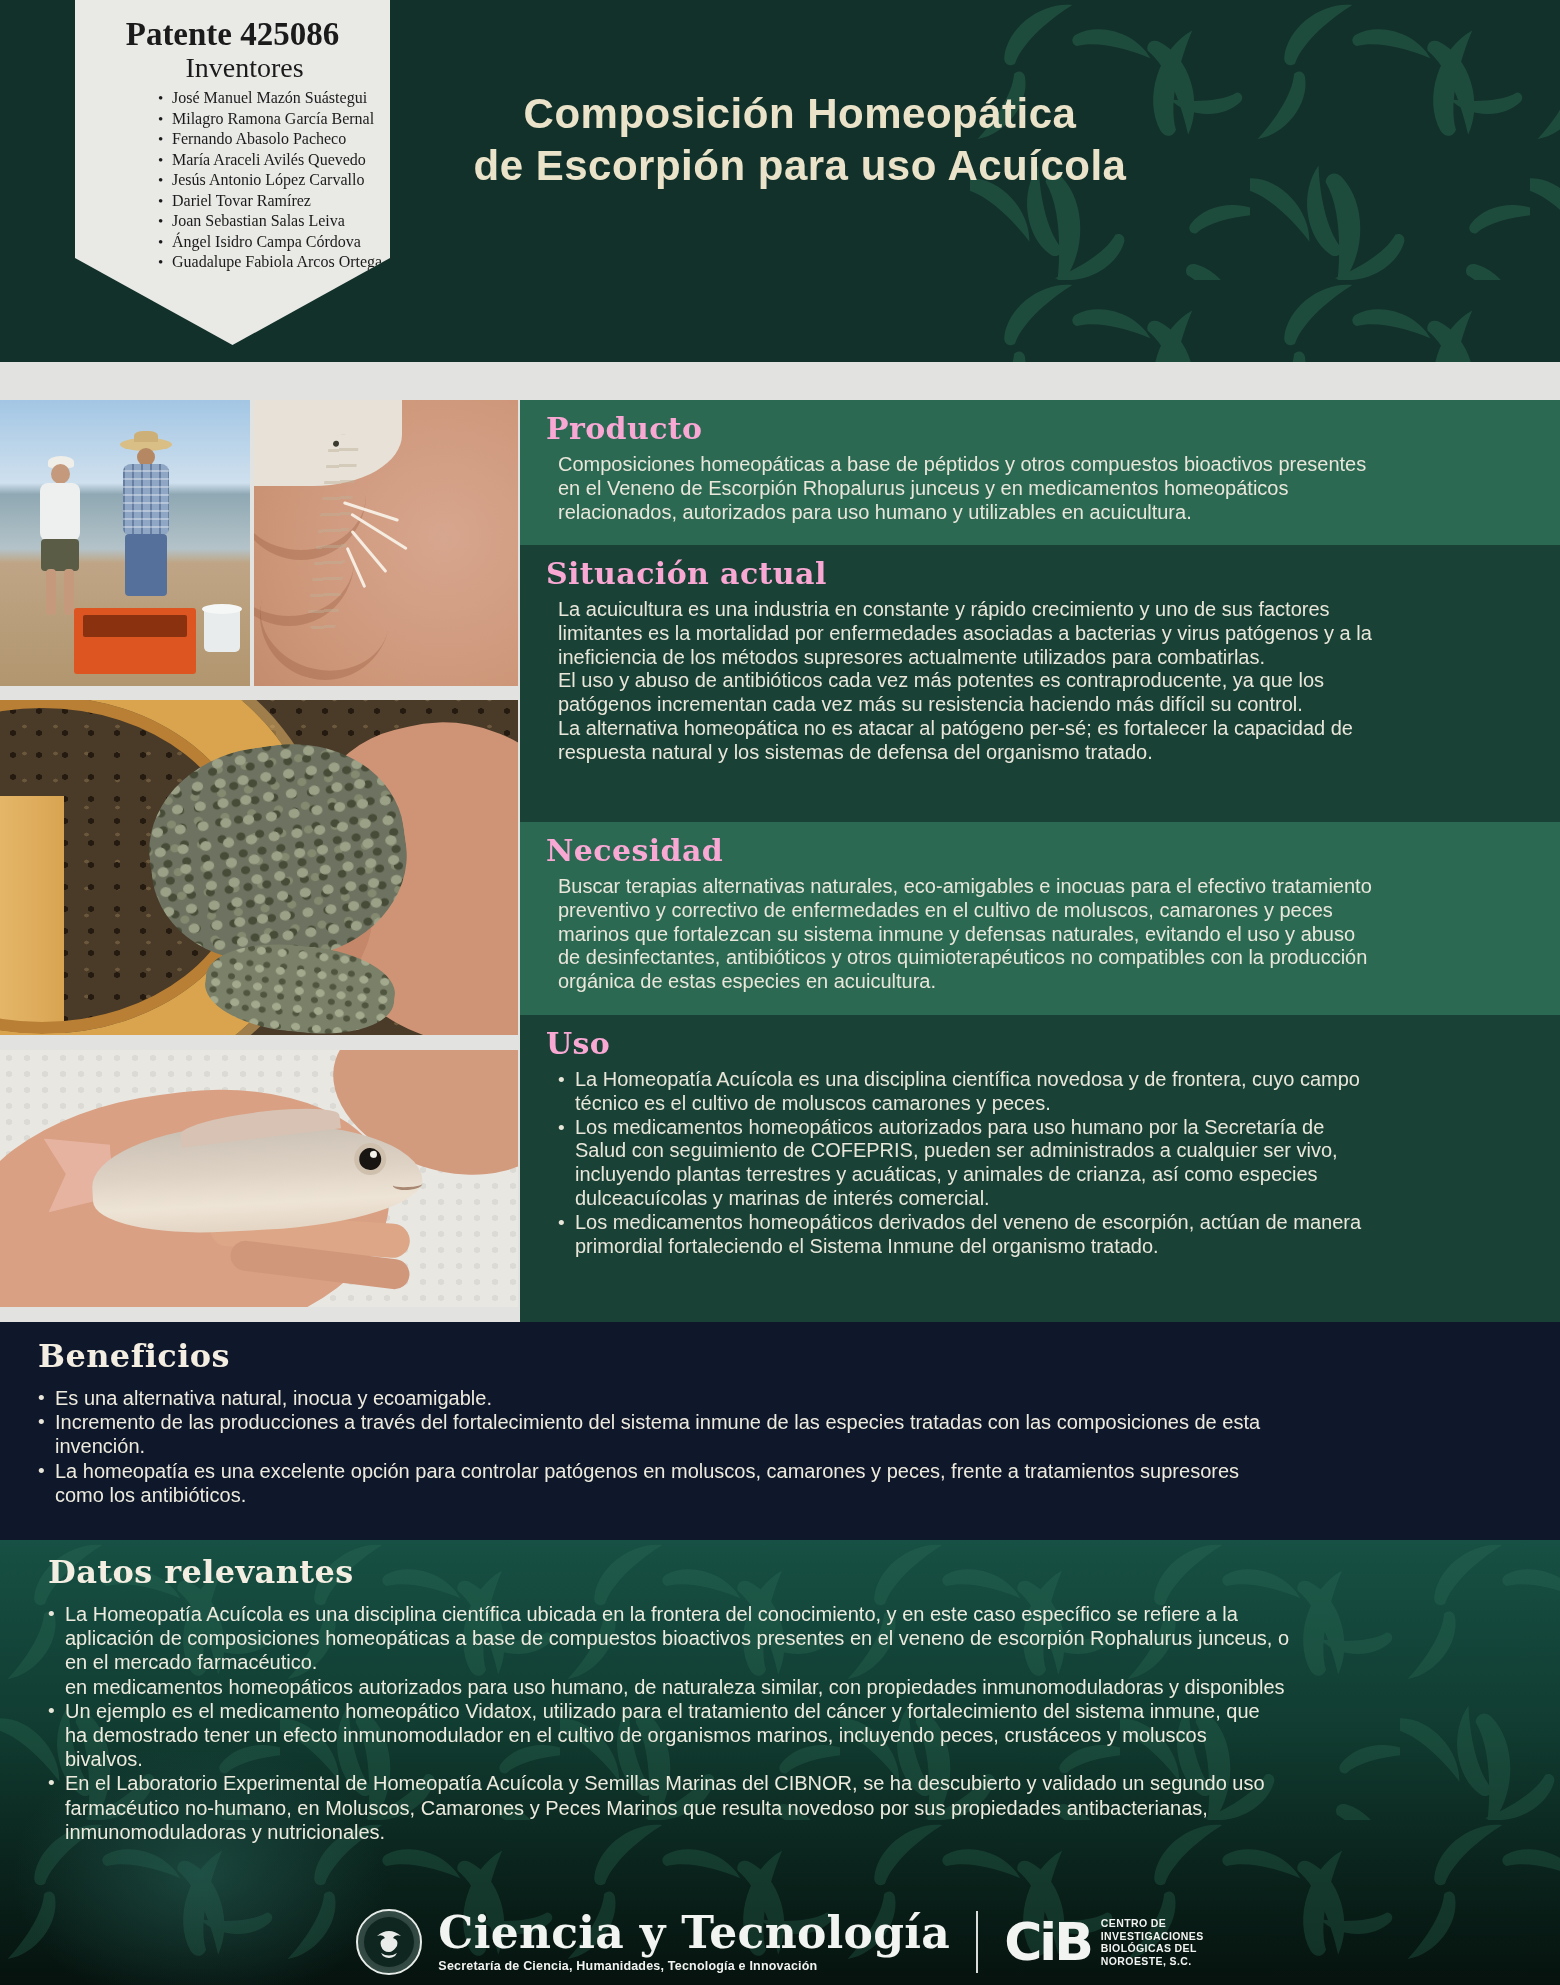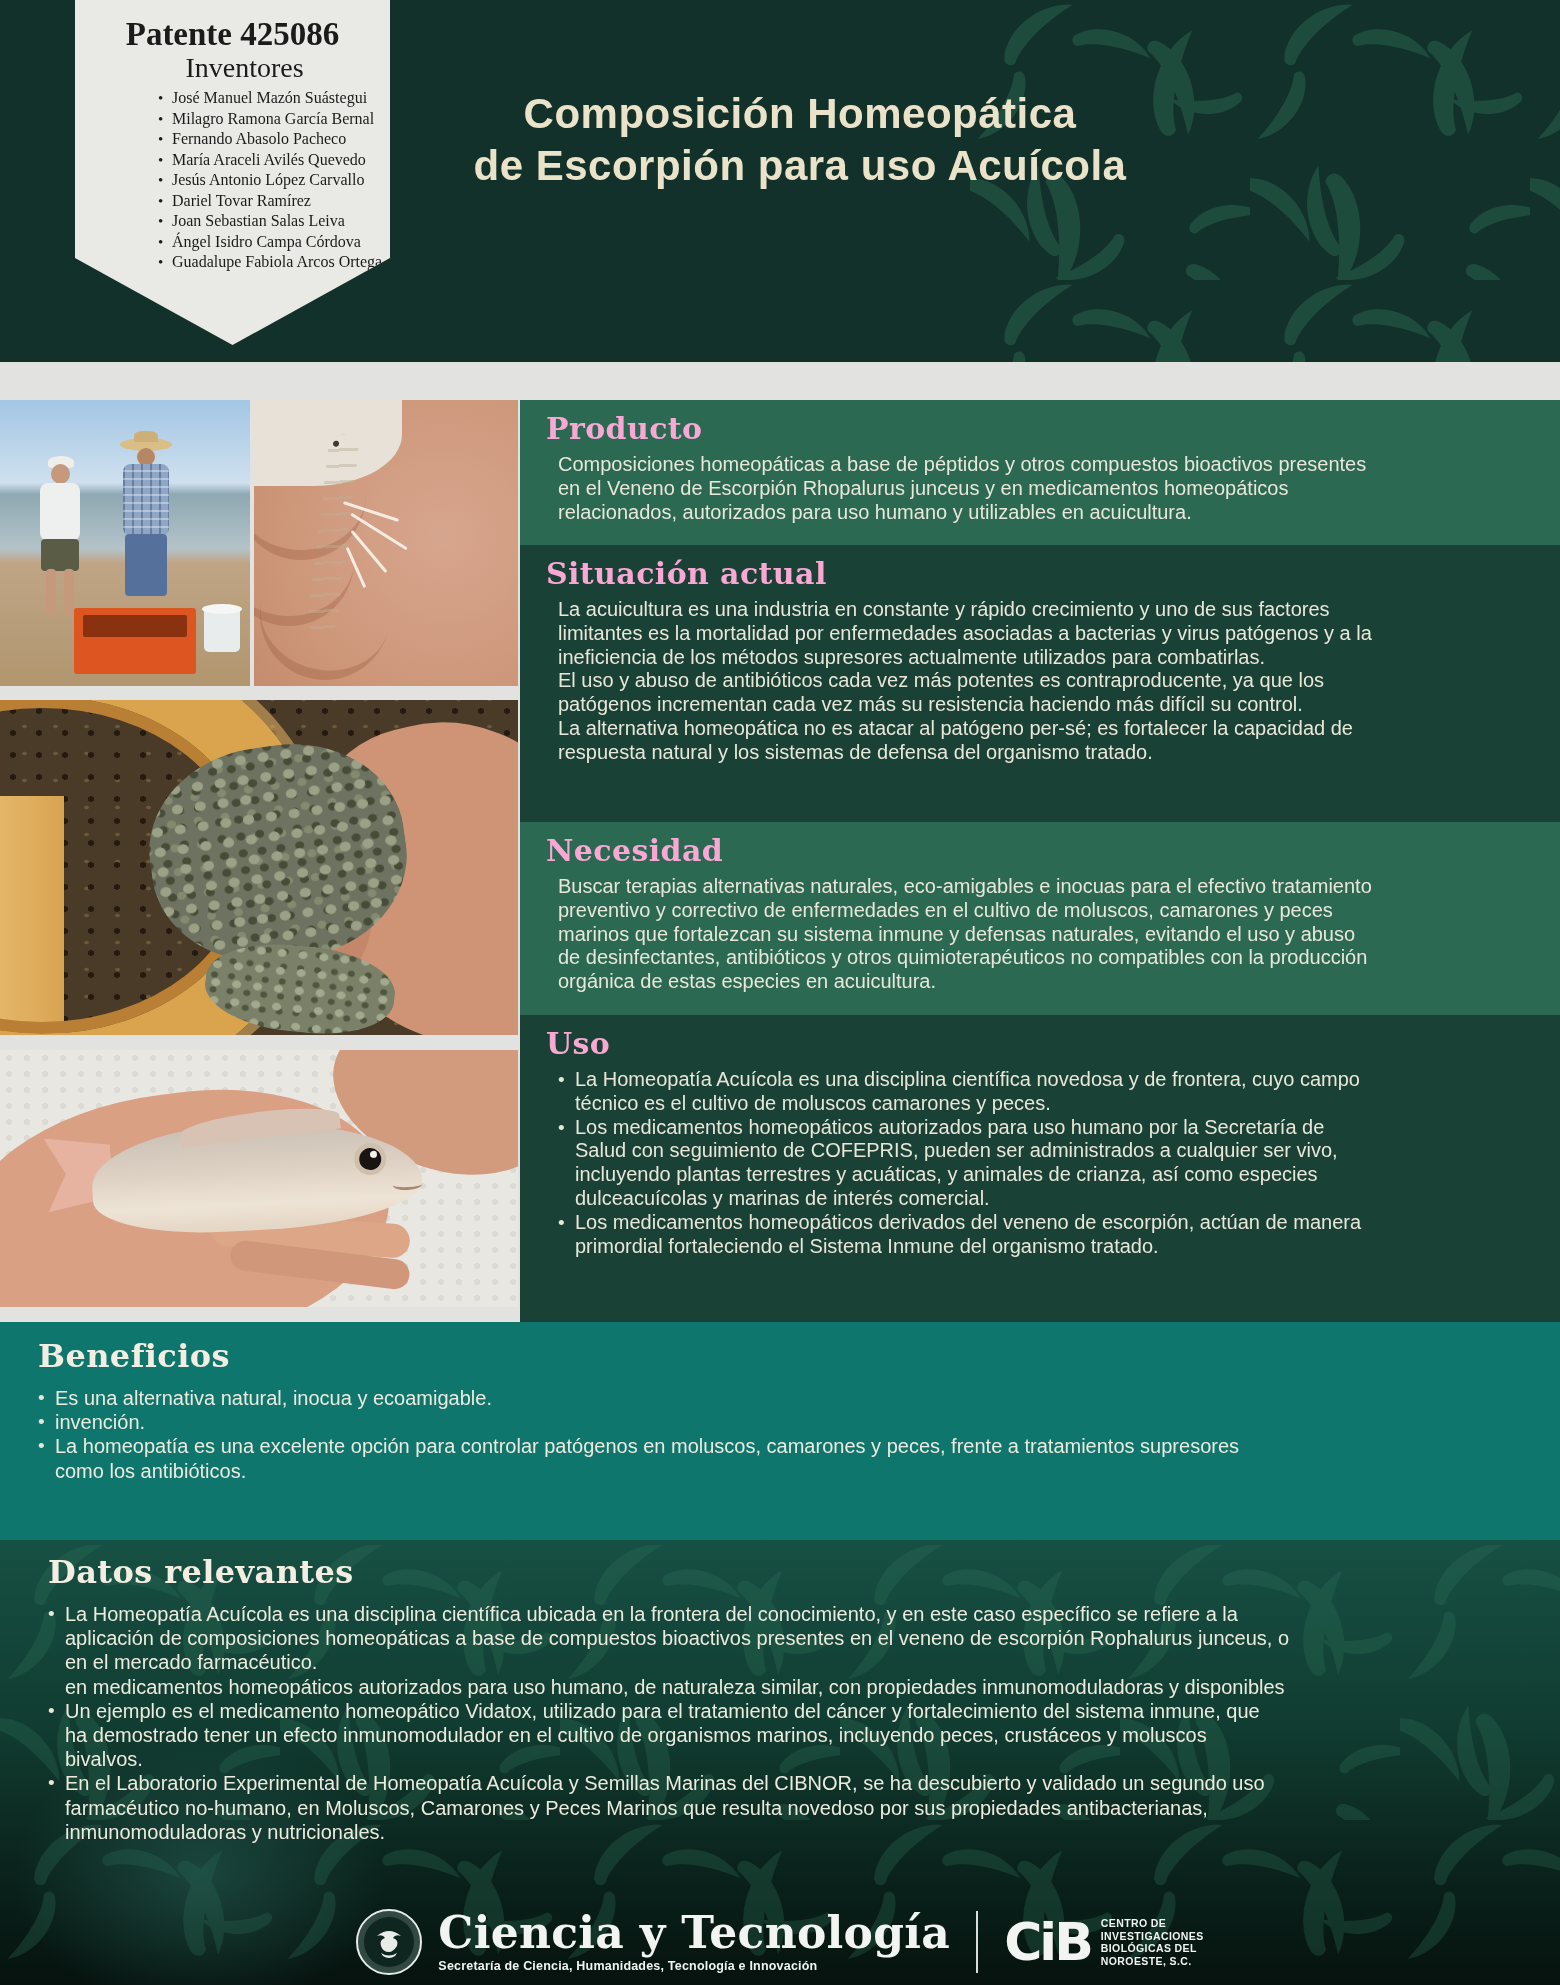--- a/index.html
+++ b/index.html
@@ -109,21 +109,21 @@
   .panel h2{margin:2px 0 5px 0;font-family:"DejaVu Serif",serif;font-weight:600;font-size:30px;line-height:38px;
             color:#f9a8d4;letter-spacing:.4px;}
   .pbody{margin-left:12px;font-size:20px;line-height:23.8px;color:#e9e6da;}
   .ln{white-space:nowrap;}
   .bl{display:flex;}
   .bl .d{width:17px;flex:0 0 17px;color:#e9e6da;font-size:19px;line-height:23.8px;}
   .bl .bt{flex:1;}
 
   
   .wide{position:absolute;left:0;width:1560px;overflow:hidden;}
-  .beneficios{top:1322px;height:218px;background:#0f766e;padding:10px 20px 0 38px;}
+  .beneficios{top:1322px;height:218px;background:#0f172a;padding:10px 20px 0 38px;}
   .wide h2{margin:4px 0 10px 0;font-family:"DejaVu Serif",serif;font-weight:600;font-size:32px;line-height:40px;
            color:#f3eee1;letter-spacing:.4px;}
   .wbody{font-size:20px;line-height:24.2px;color:#edeade;}
   .datos{top:1540px;height:445px;background:linear-gradient(180deg,#175044 0%,#113c31 42%,#0a231c 74%,#06120e 100%);
          padding:8px 20px 0 48px;}
   .pat-d{position:absolute;left:0;top:0;width:1560px;height:445px;opacity:.30;pointer-events:none;}
   .glow{position:absolute;left:-60px;bottom:-80px;width:520px;height:380px;pointer-events:none;
         background:radial-gradient(closest-side,rgba(40,98,88,.55),transparent 72%);}
   .datos h2,.datos .wbody{position:relative;}
 
@@ -324,20 +324,21 @@
     <div class="wbody">
       <div class="bl">
         <span class="d">•</span>
         <div class="bt">
             <div class="ln">Es una alternativa natural, inocua y ecoamigable.</div>
           </div>
       </div>
       <div class="bl">
         <span class="d">•</span>
         <div class="bt">
+          <div class="ln">Incremento de las producciones a través del fortalecimiento del sistema inmune de las especies tratadas con las composiciones de esta</div>
           <div class="ln">invención.</div>
         </div>
       </div>
       <div class="bl">
         <span class="d">•</span>
         <div class="bt">
           <div class="ln">La homeopatía es una excelente opción para controlar patógenos en moluscos, camarones y peces, frente a tratamientos supresores</div>
           <div class="ln">como los antibióticos.</div>
         </div>
       </div>

